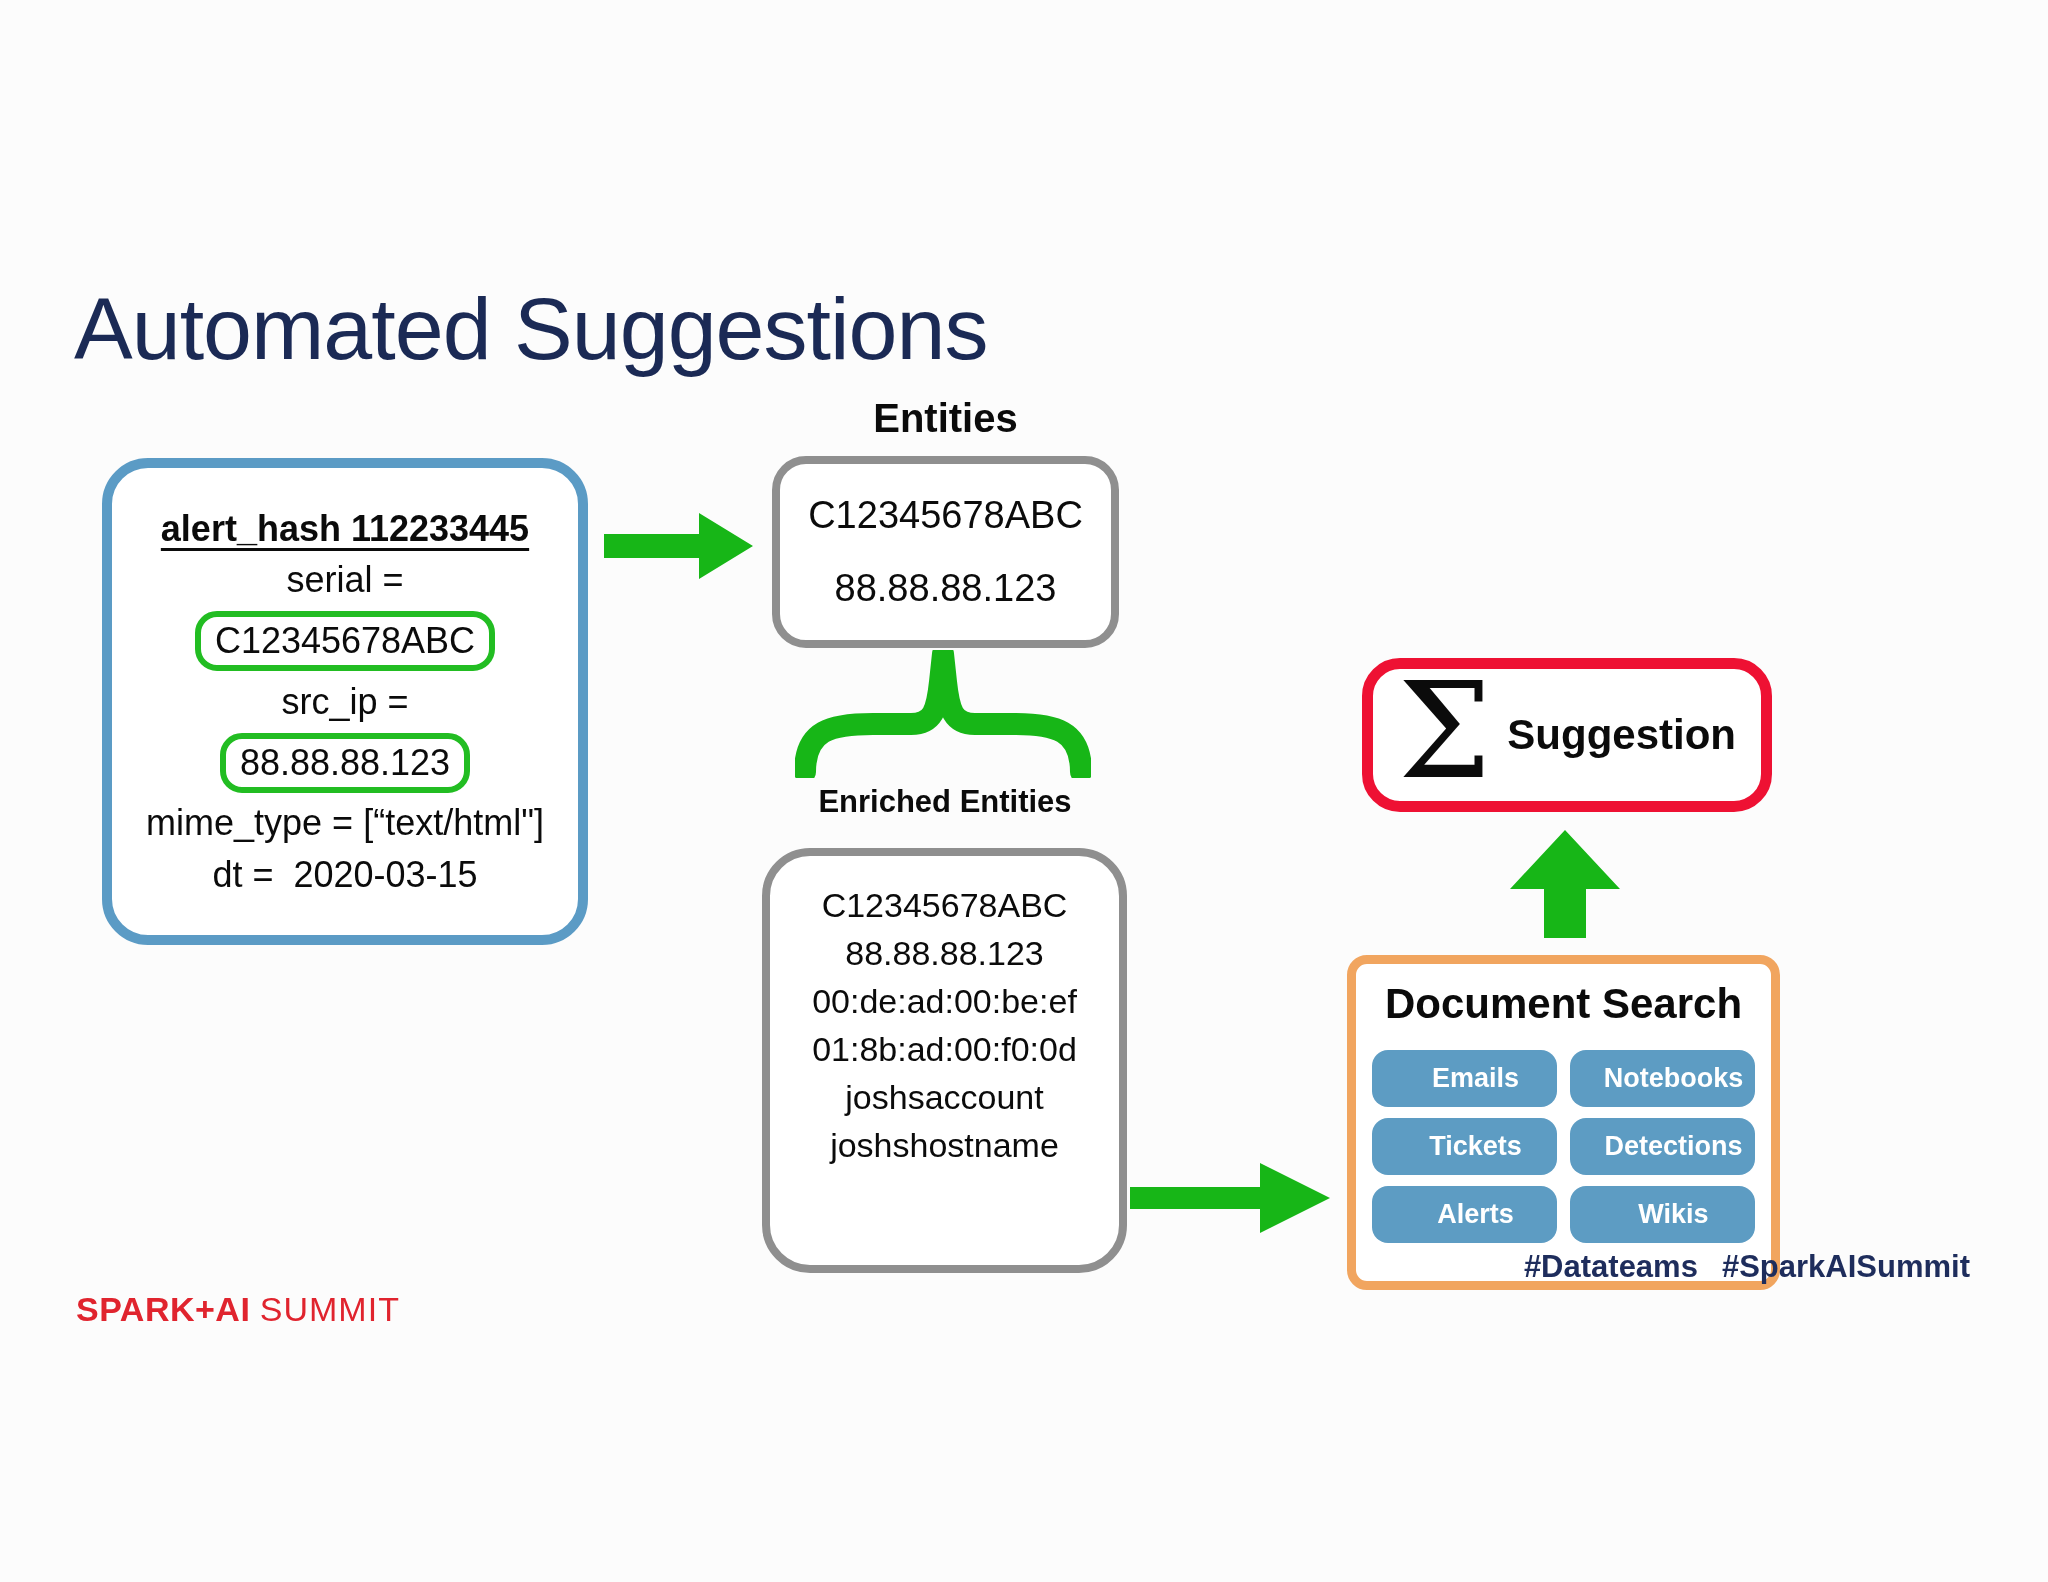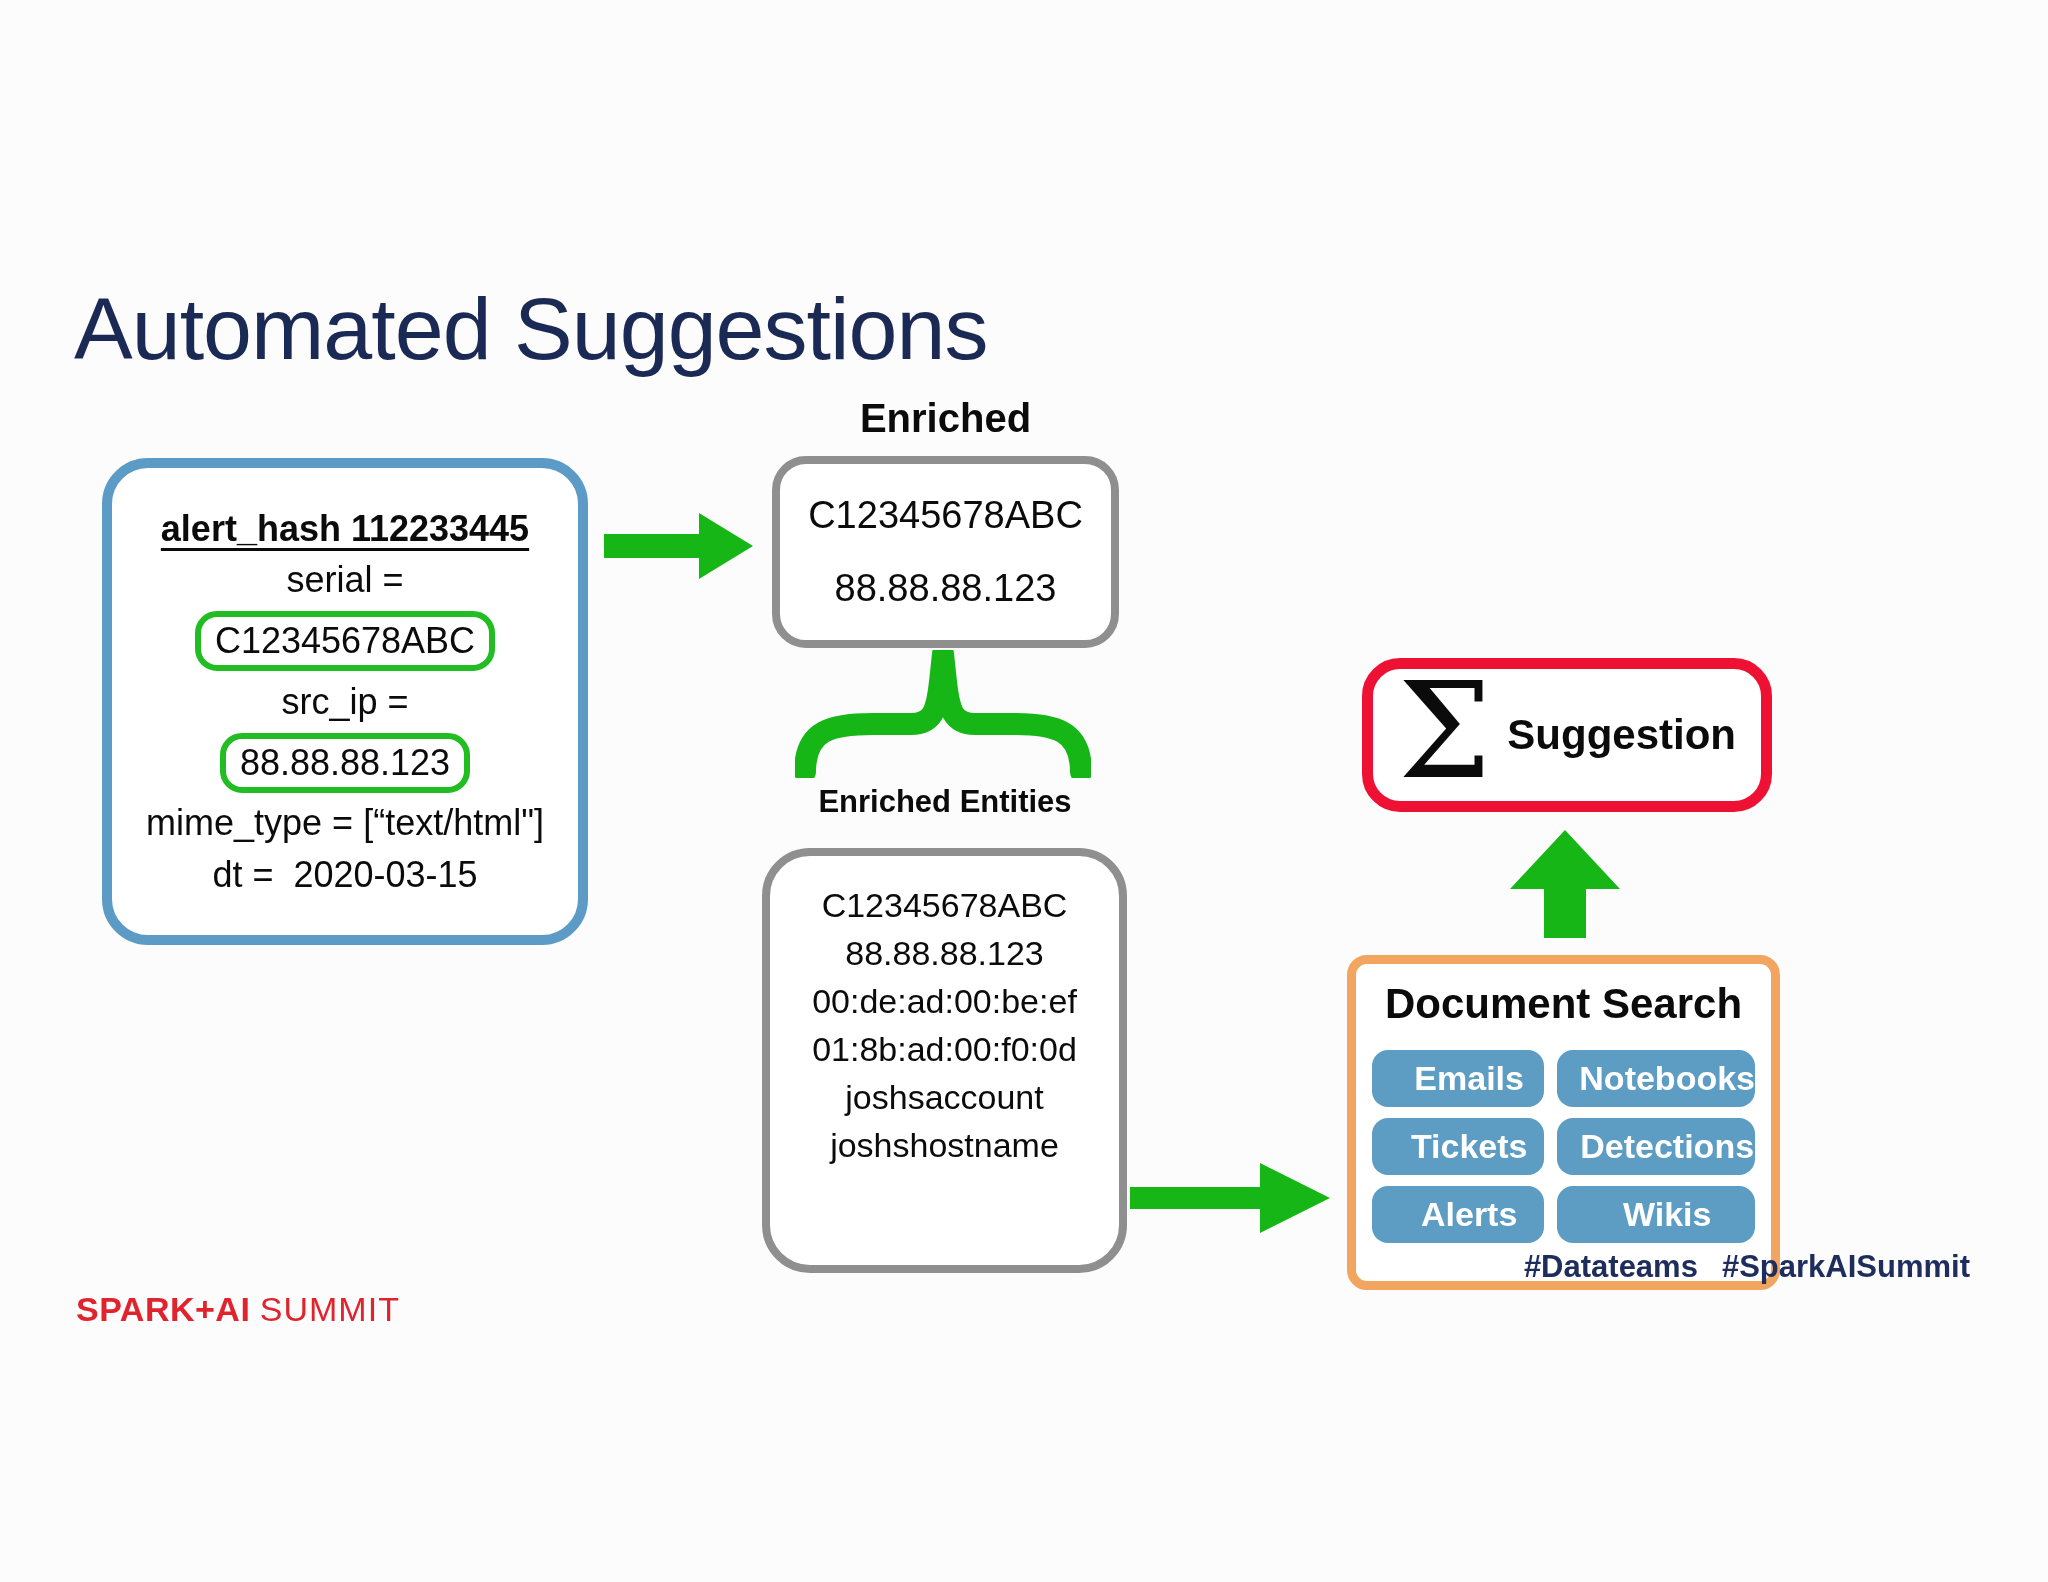--- a/index.html
+++ b/index.html
@@ -51,21 +51,21 @@
          position:relative;top:-4px;}
   .suggestion-text{font-size:42px;font-weight:700;}
 
   
   .doc-box{position:absolute;left:1347px;top:955px;width:433px;height:335px;
            border:9px solid var(--orange);border-radius:20px;background:#fff;
            box-sizing:border-box;}
   .doc-title{margin:16px 0 0 0;text-align:center;font-size:42px;font-weight:700;}
   .doc-grid{display:grid;grid-template-columns:1fr 1fr;gap:11px 13px;margin:22px 16px 0 16px;}
   .doc-btn{height:57px;border-radius:16px;background:var(--buttonblue);color:#fff;
-           font-size:34px;font-weight:700;display:flex;align-items:center;justify-content:center;padding-left:22px;}
+           font-size:27px;font-weight:700;display:flex;align-items:center;justify-content:center;padding-left:22px;}
 
   
   .logo{position:absolute;left:76px;top:1290px;font-size:34px;white-space:nowrap;color:var(--logored);}
   .logo-bold{font-weight:800;letter-spacing:0.5px;}
   .logo-light{font-weight:400;letter-spacing:1px;}
   .hashtags{position:absolute;right:78px;top:1249px;font-size:31px;font-weight:700;
             color:var(--hashnavy);display:flex;gap:24px;white-space:nowrap;}
 </style>
 </head>
 <body>
@@ -85,21 +85,21 @@
       <span class="pill">88.88.88.123</span>
     </div>
     <div class="arow">mime_type = [“text/html"]</div>
     <div class="arow">dt =  2020-03-15</div>
   </div>
 
   <svg class="svg-abs" style="left:604px;top:511px;" width="151" height="70" viewBox="0 0 151 70">
     <polygon points="0,23 95,23 95,2 149,35 95,68 95,47 0,47" style="fill:var(--green)"></polygon>
   </svg>
 
-  <div class="entities-label">Enriched</div>
+  <div class="entities-label">Entities</div>
   <div class="entities-box">
     <div>C12345678ABC</div>
     <div>88.88.88.123</div>
   </div>
 
   <svg class="svg-abs" style="left:795px;top:650px;" width="296" height="128" viewBox="0 0 296 128">
     <path d="M10,122 C10,80 36,74 78,74 L116,74 C138,74 142,60 145,32 L148,4 L151,32 C154,60 158,74 180,74 L218,74 C260,74 286,80 286,122" style="fill:none;stroke:var(--green);stroke-width:22;stroke-linecap:round;stroke-linejoin:round"></path>
   </svg>
 
   <div class="enriched-label">Enriched Entities</div>

